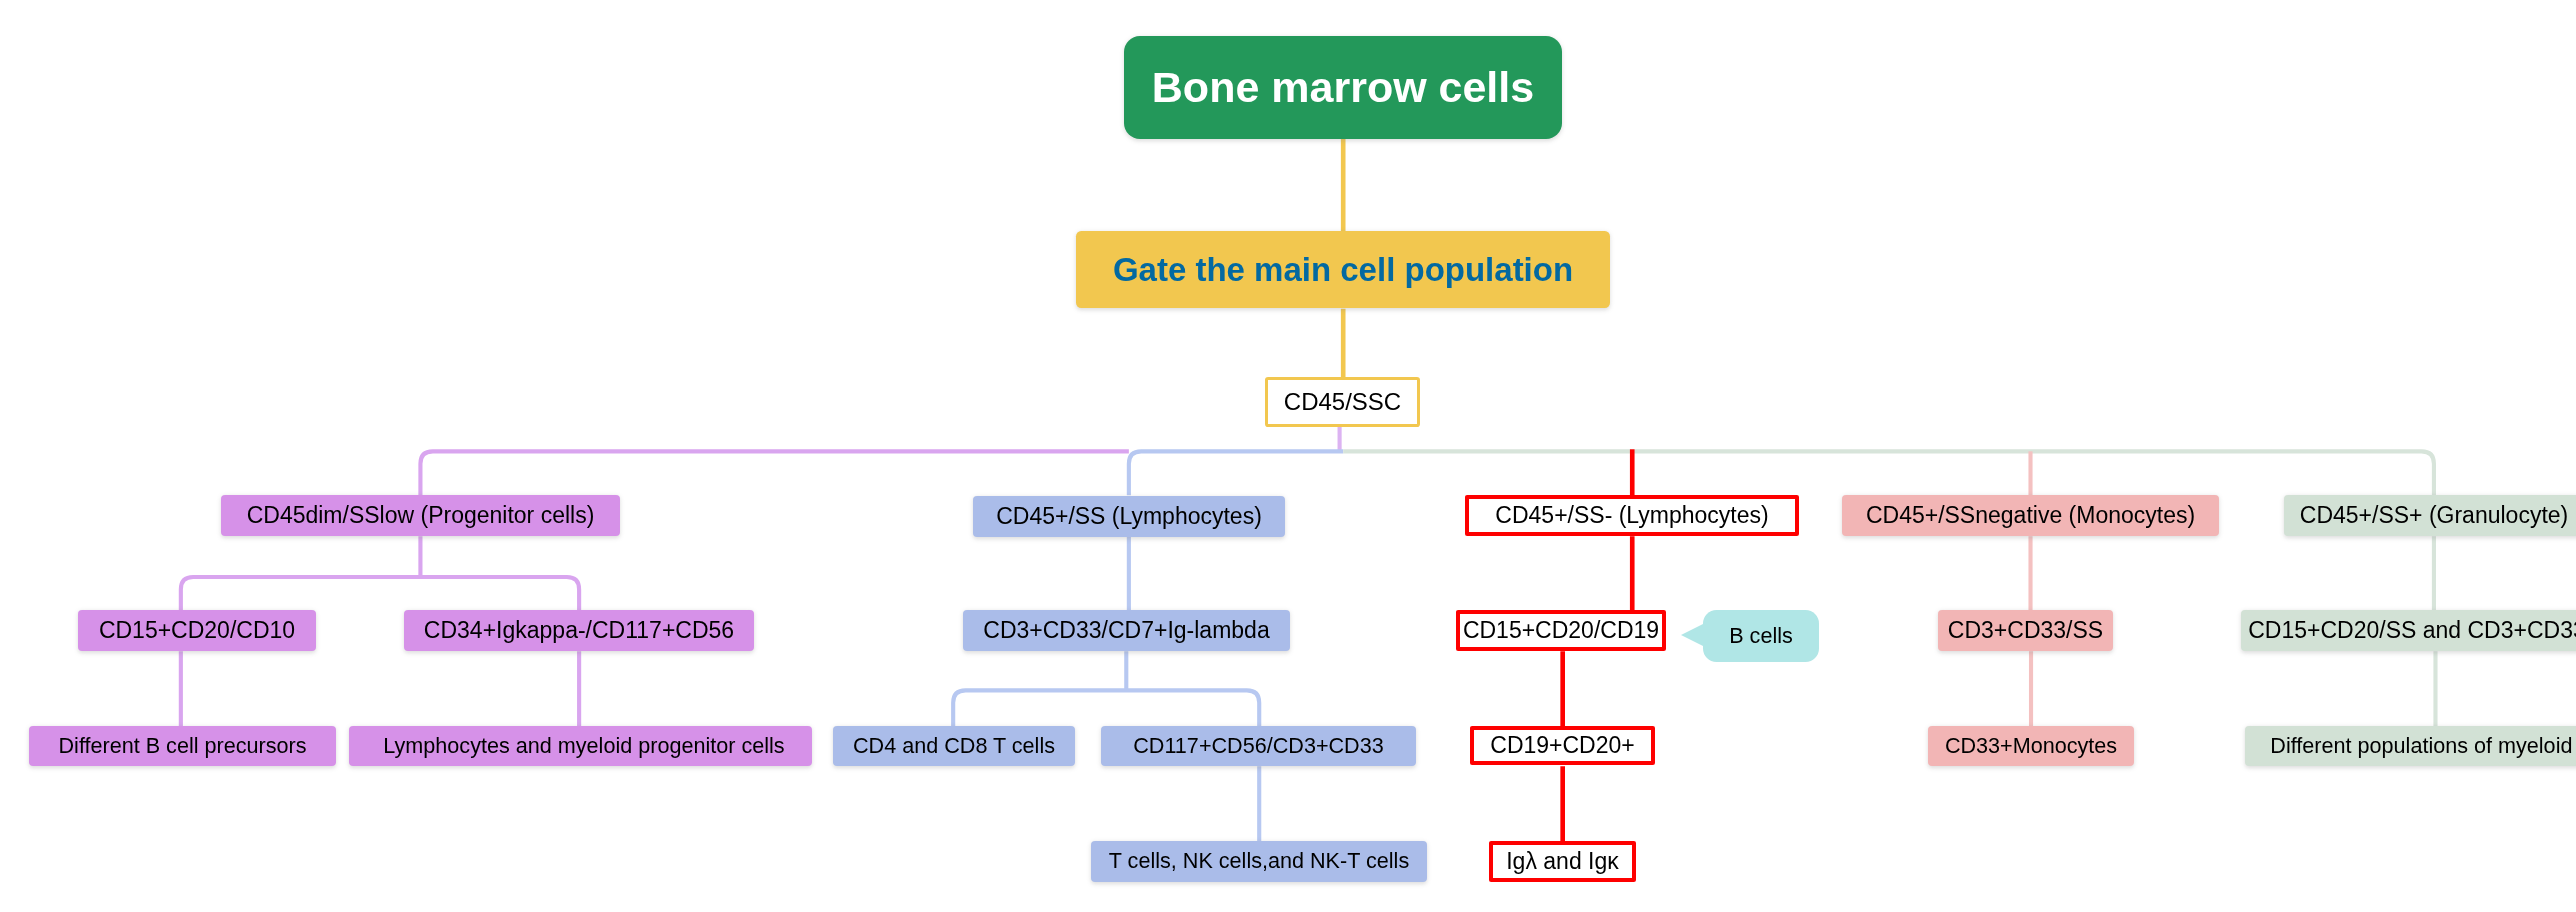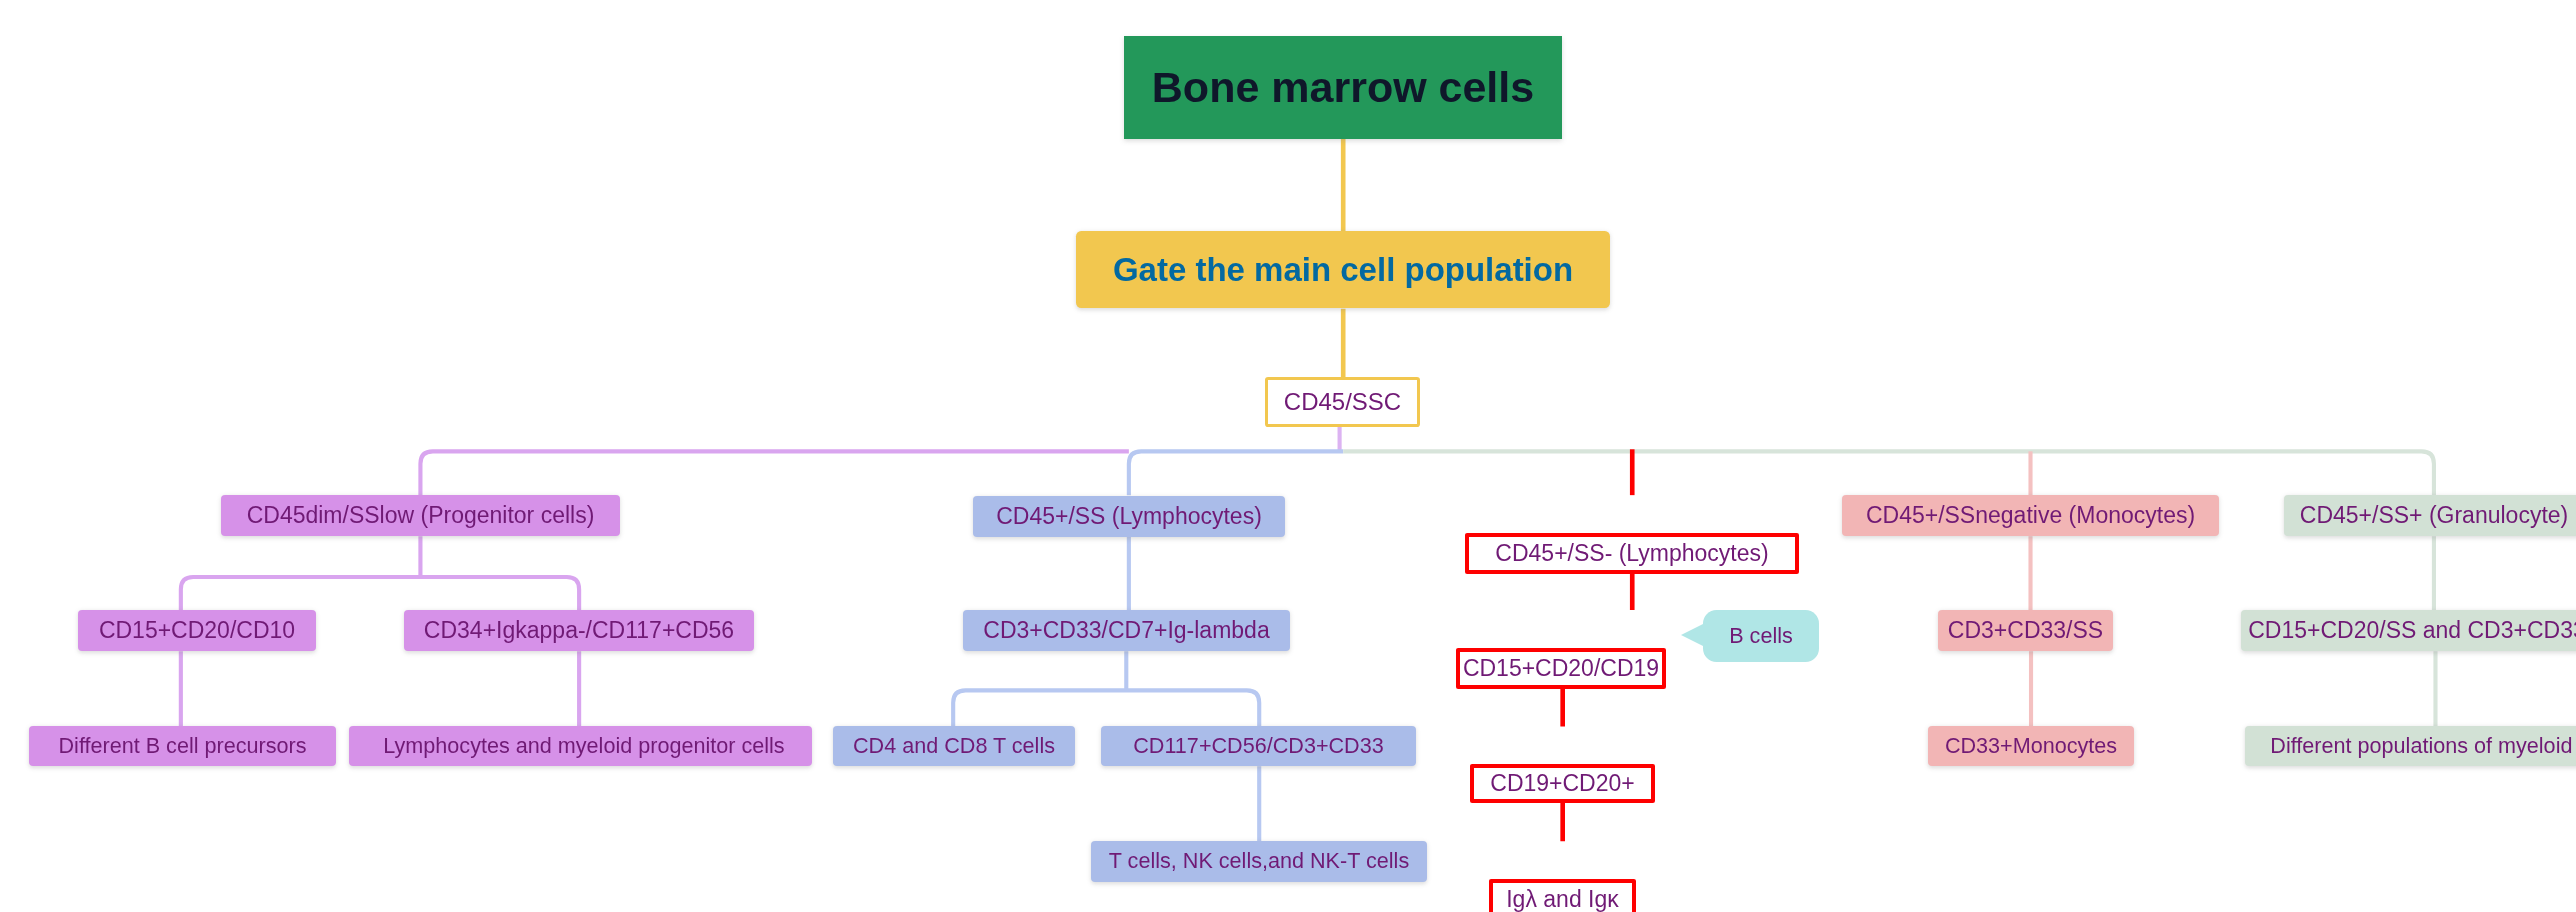--- a/index.html
+++ b/index.html
@@ -1,29 +1,29 @@
 <!DOCTYPE html>
 <html style="font-size:8.2px"><head>
 <meta charset="utf-8">
 <style>
   html,body{margin:0;padding:0;background:#ffffff;}
   body{width:2673px;height:913px;font-family:"Liberation Sans","DejaVu Sans",sans-serif;}
   .stage{position:relative;width:2673px;height:913px;overflow:hidden;background:#ffffff;}
   svg.lines{position:absolute;left:0;top:0;z-index:1;}
   .node{position:absolute;z-index:2;display:flex;align-items:center;justify-content:center;
-        text-align:center;color:#701a75;font-size:23px;line-height:1.15;border-radius:4.1px;
+        text-align:center;color:#000000;font-size:23px;line-height:1.15;border-radius:4.1px;
         box-shadow:0 1.5px 4.6px rgba(130,130,130,.28);}
-  .root{background:#23985a;color:#0f172a;font-weight:bold;font-size:43px;border-radius:0;}
+  .root{background:#23985a;color:#ffffff;font-weight:bold;font-size:43px;border-radius:16px;}
   .gate{background:#f2c74f;color:#0369a1;font-weight:bold;font-size:33px;border-radius:5.2px;}
   .gatebox{background:#ffffff;border:3.1px solid #f2c74f;font-size:24px;border-radius:3.1px;box-shadow:none;}
   .purple{background:#d691e8;}
   .blue{background:#aabce9;}
   .pink{background:#f2b5b5;}
   .palegreen{background:#d2e1d5;}
-  .redbox{background:#ffffff;border:4.1px solid #fe0000;border-radius:2.1px;box-shadow:none;margin-top:38px;}
+  .redbox{background:#ffffff;border:4.1px solid #fe0000;border-radius:2.1px;box-shadow:none;}
   .leaf{font-size:21.6px;}
   .callout{background:#b0e6e6;border-radius:13.4px;box-shadow:none;font-size:21.6px;}
   .callout .tail{position:absolute;left:-21.6px;top:13.4px;width:0;height:0;
         border-top:12.4px solid transparent;border-bottom:12.4px solid transparent;
         border-right:24px solid #b0e6e6;}
 </style>
 </head>
 <body>
 
 <div class="stage">

